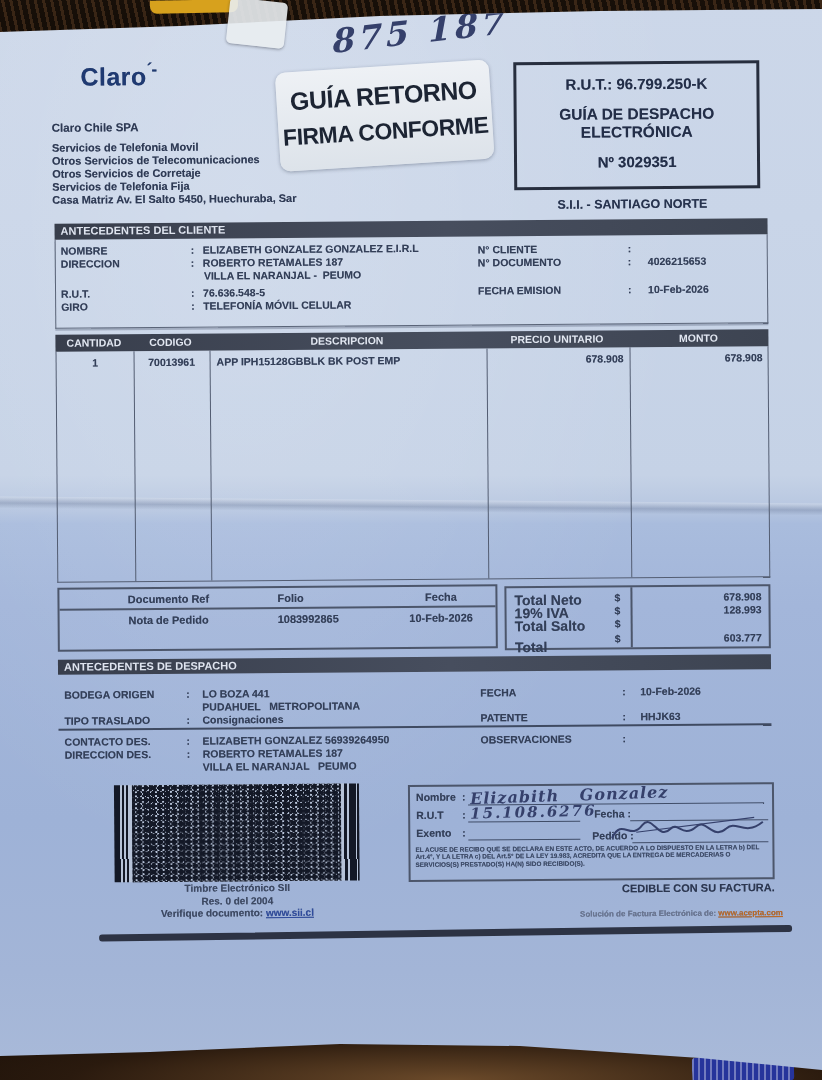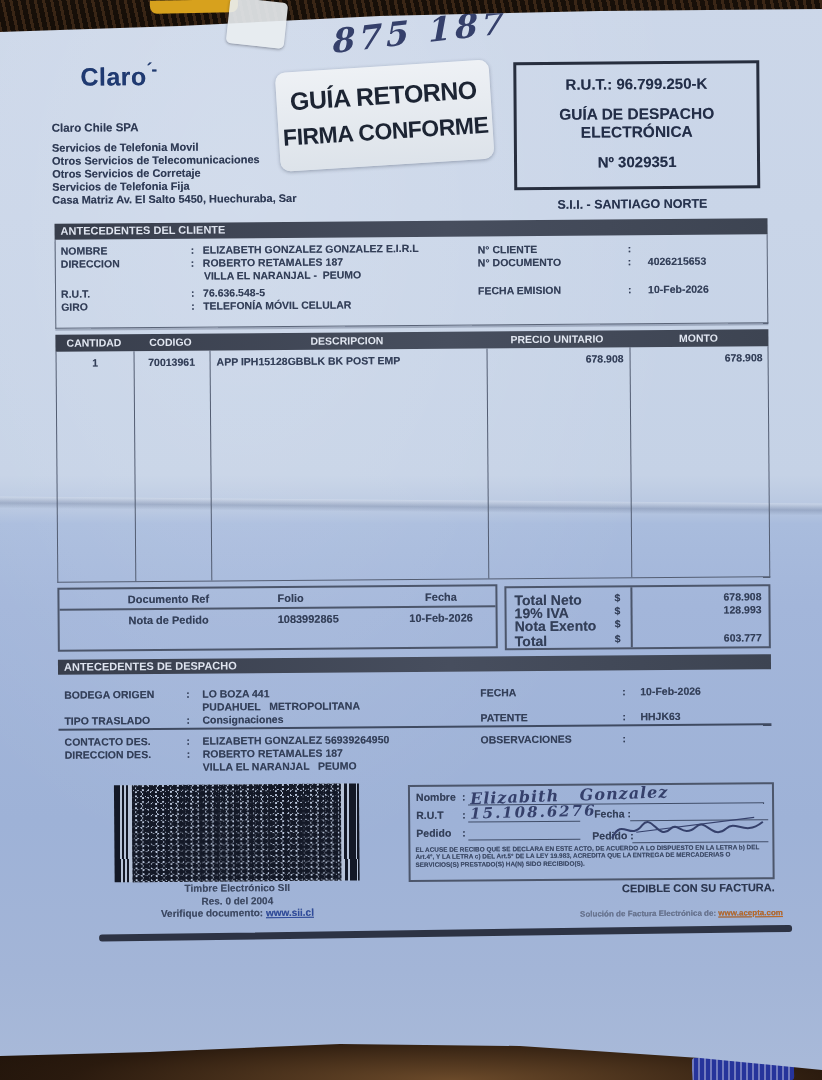--- a/index.html
+++ b/index.html
@@ -229,24 +229,24 @@
     </div>
 
     <div class="totals">
       <div class="tdiv"></div>
       <span class="tlbl" style="top:4px;">Total Neto</span>
       <span class="tcur" style="top:4px;">$</span>
       <span class="tval" style="top:4px;">678.908</span>
       <span class="tlbl" style="top:17px;">19% IVA</span>
       <span class="tcur" style="top:17px;">$</span>
       <span class="tval" style="top:17px;">128.993</span>
-      <span class="tlbl" style="top:30px;">Nota Exento</span>
+      <span class="tlbl" style="top:30px;">Total Salto</span>
       <span class="tcur" style="top:30px;">$</span>
       <span class="tval" style="top:30px;"></span>
-      <span class="tlbl" style="top:45px;">Total</span>
+      <span class="tlbl" style="top:51px;">Total</span>
       <span class="tcur" style="top:45px;">$</span>
       <span class="tval" style="top:45px;">603.777</span>
     </div>
 
     <div class="bar" style="top:657px;height:15px;"><span>ANTECEDENTES DE DESPACHO</span></div>
     <div class="frow" style="left:63px;top:686px;">
       <span style="width:122px;">BODEGA ORIGEN</span>
         <span class="co">:</span>
         <span class="vl" style="margin-left:6px;">LO BOZA 441</span>
     </div>
@@ -310,21 +310,21 @@
         <span style="width:46px;">R.U.T</span>
           <span class="co">:</span>
       </div>
       <div class="uline" style="left:58px;top:35px;width:112px;"></div>
       <div class="hw hw-rut">15.108.6276</div>
       <div class="rl" style="left:178px;top:22px;margin-left:6px;">
         <span>Fecha :</span>
       </div>
       <div class="uline" style="left:220px;top:35px;width:138px;"></div>
       <div class="rl" style="left:6px;top:40px;">
-        <span style="width:46px;">Pedido</span>
+        <span style="width:46px;">Exento</span>
           <span class="co">:</span>
       </div>
       <div class="uline" style="left:58px;top:53px;width:112px;"></div>
       <div class="rl" style="left:182px;top:44px;">
         <span>Pedido :</span>
       </div>
       <div class="uline" style="left:222px;top:57px;width:136px;"></div>
       <svg class="sig" width="160" height="36" viewBox="0 0 160 36">
         <path d="M4 26 C14 6, 22 30, 34 14 C44 2, 50 30, 62 18 C70 10, 74 28, 88 16 C98 7, 104 30, 118 18 C128 9, 136 26, 154 12" stroke="#35406b" stroke-width="2" fill="none" stroke-linecap="round"></path>
         <path d="M28 21 L146 7" stroke="#35406b" stroke-width="1.2" fill="none"></path>

